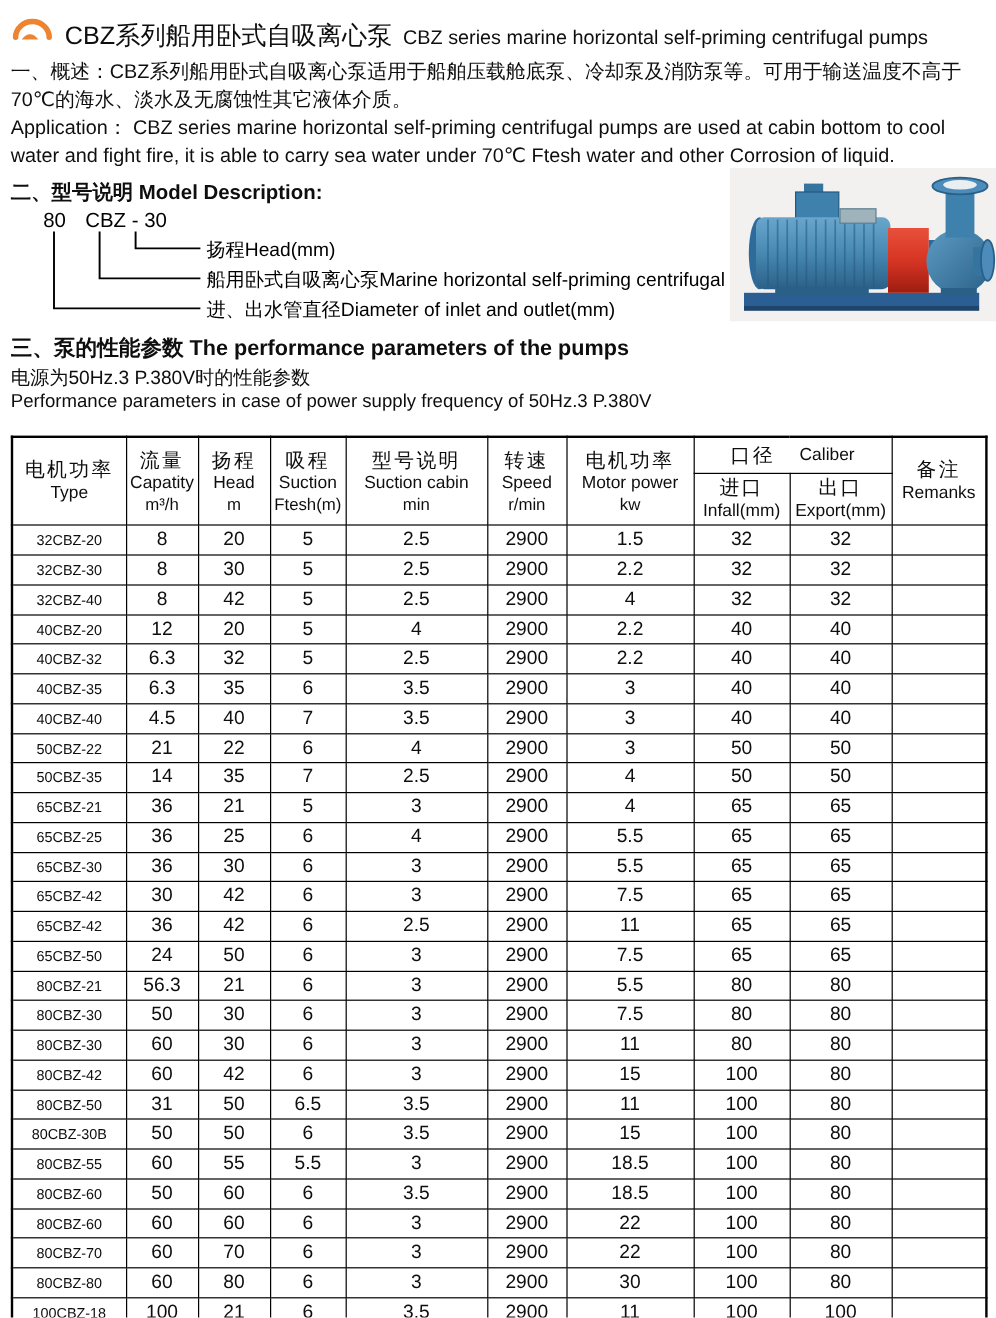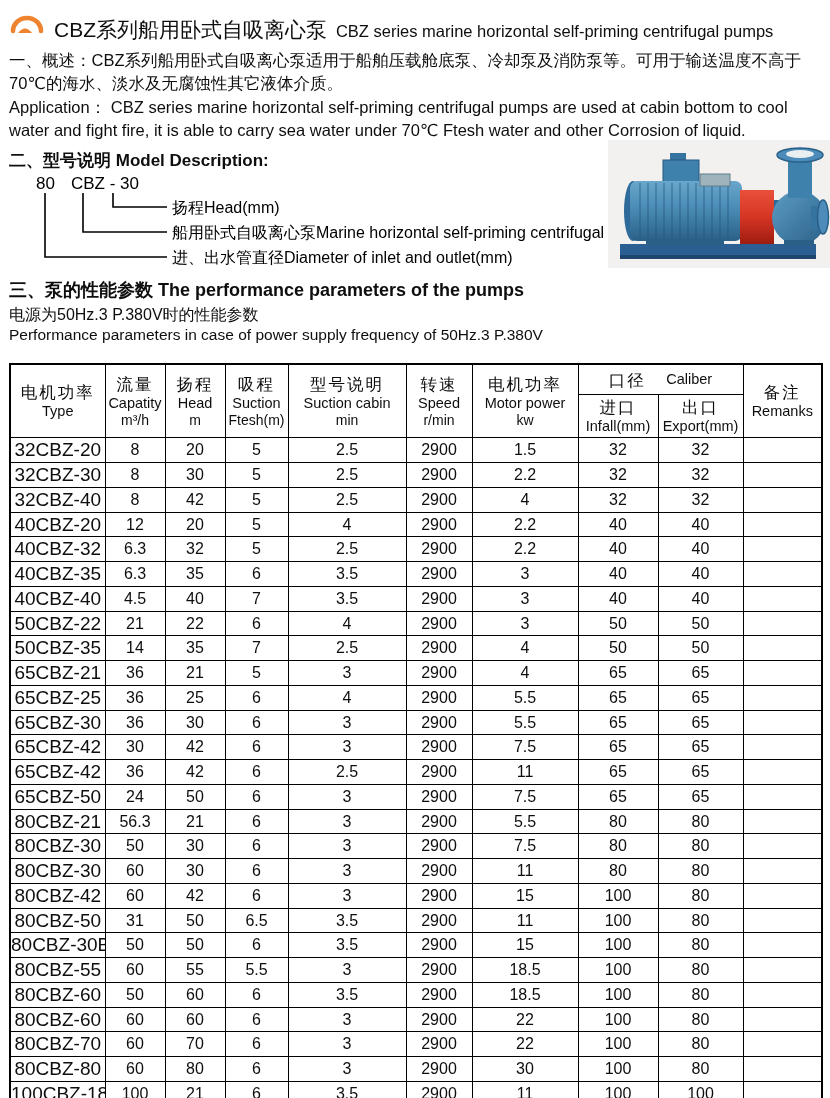--- a/index.html
+++ b/index.html
@@ -38,21 +38,21 @@
   .params th, .params td { border:1.5px solid #000; padding:0; text-align:center; vertical-align:middle; overflow:hidden; }
   .params th { font-weight:normal; }
   .h-cn   { font-size:16.5px; letter-spacing:2px; line-height:1.25; white-space:nowrap; }
   .h-en   { font-size:14.5px; line-height:1.2; white-space:nowrap; }
   .h-unit { font-size:14px;   line-height:1.2; white-space:nowrap; }
   .caliber-row th { height:29px; }
   .sub-row th { height:42px; }
   .caliber-cell .h-cn, .caliber-cell .h-en { display:inline-block; vertical-align:middle; }
   .caliber-cell .h-en { margin-left:16px; }
   .params tbody td { height:23.75px; font-size:16px; white-space:nowrap; }
-  .params tbody td.c-type { font-size:19px; }
+  .params tbody td.c-type { font-size:12px; }
 </style>
 </head>
 <body>
 
 <div class="page">
 
   <div class="title-row">
     <span class="logo">
       <svg width="36" height="27" viewBox="0 0 36 27">
         <path d="M 4 20 A 14 13 0 0 1 32 20" fill="none" stroke="#ee8330" stroke-width="4.6" stroke-linecap="round"></path>

